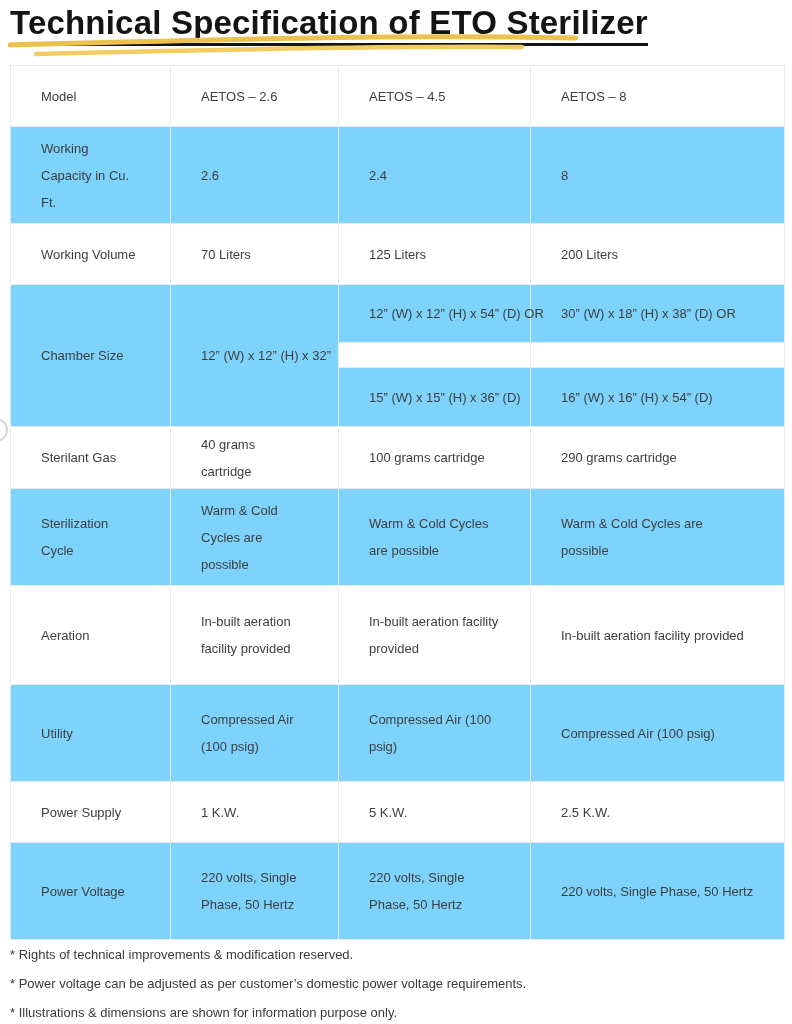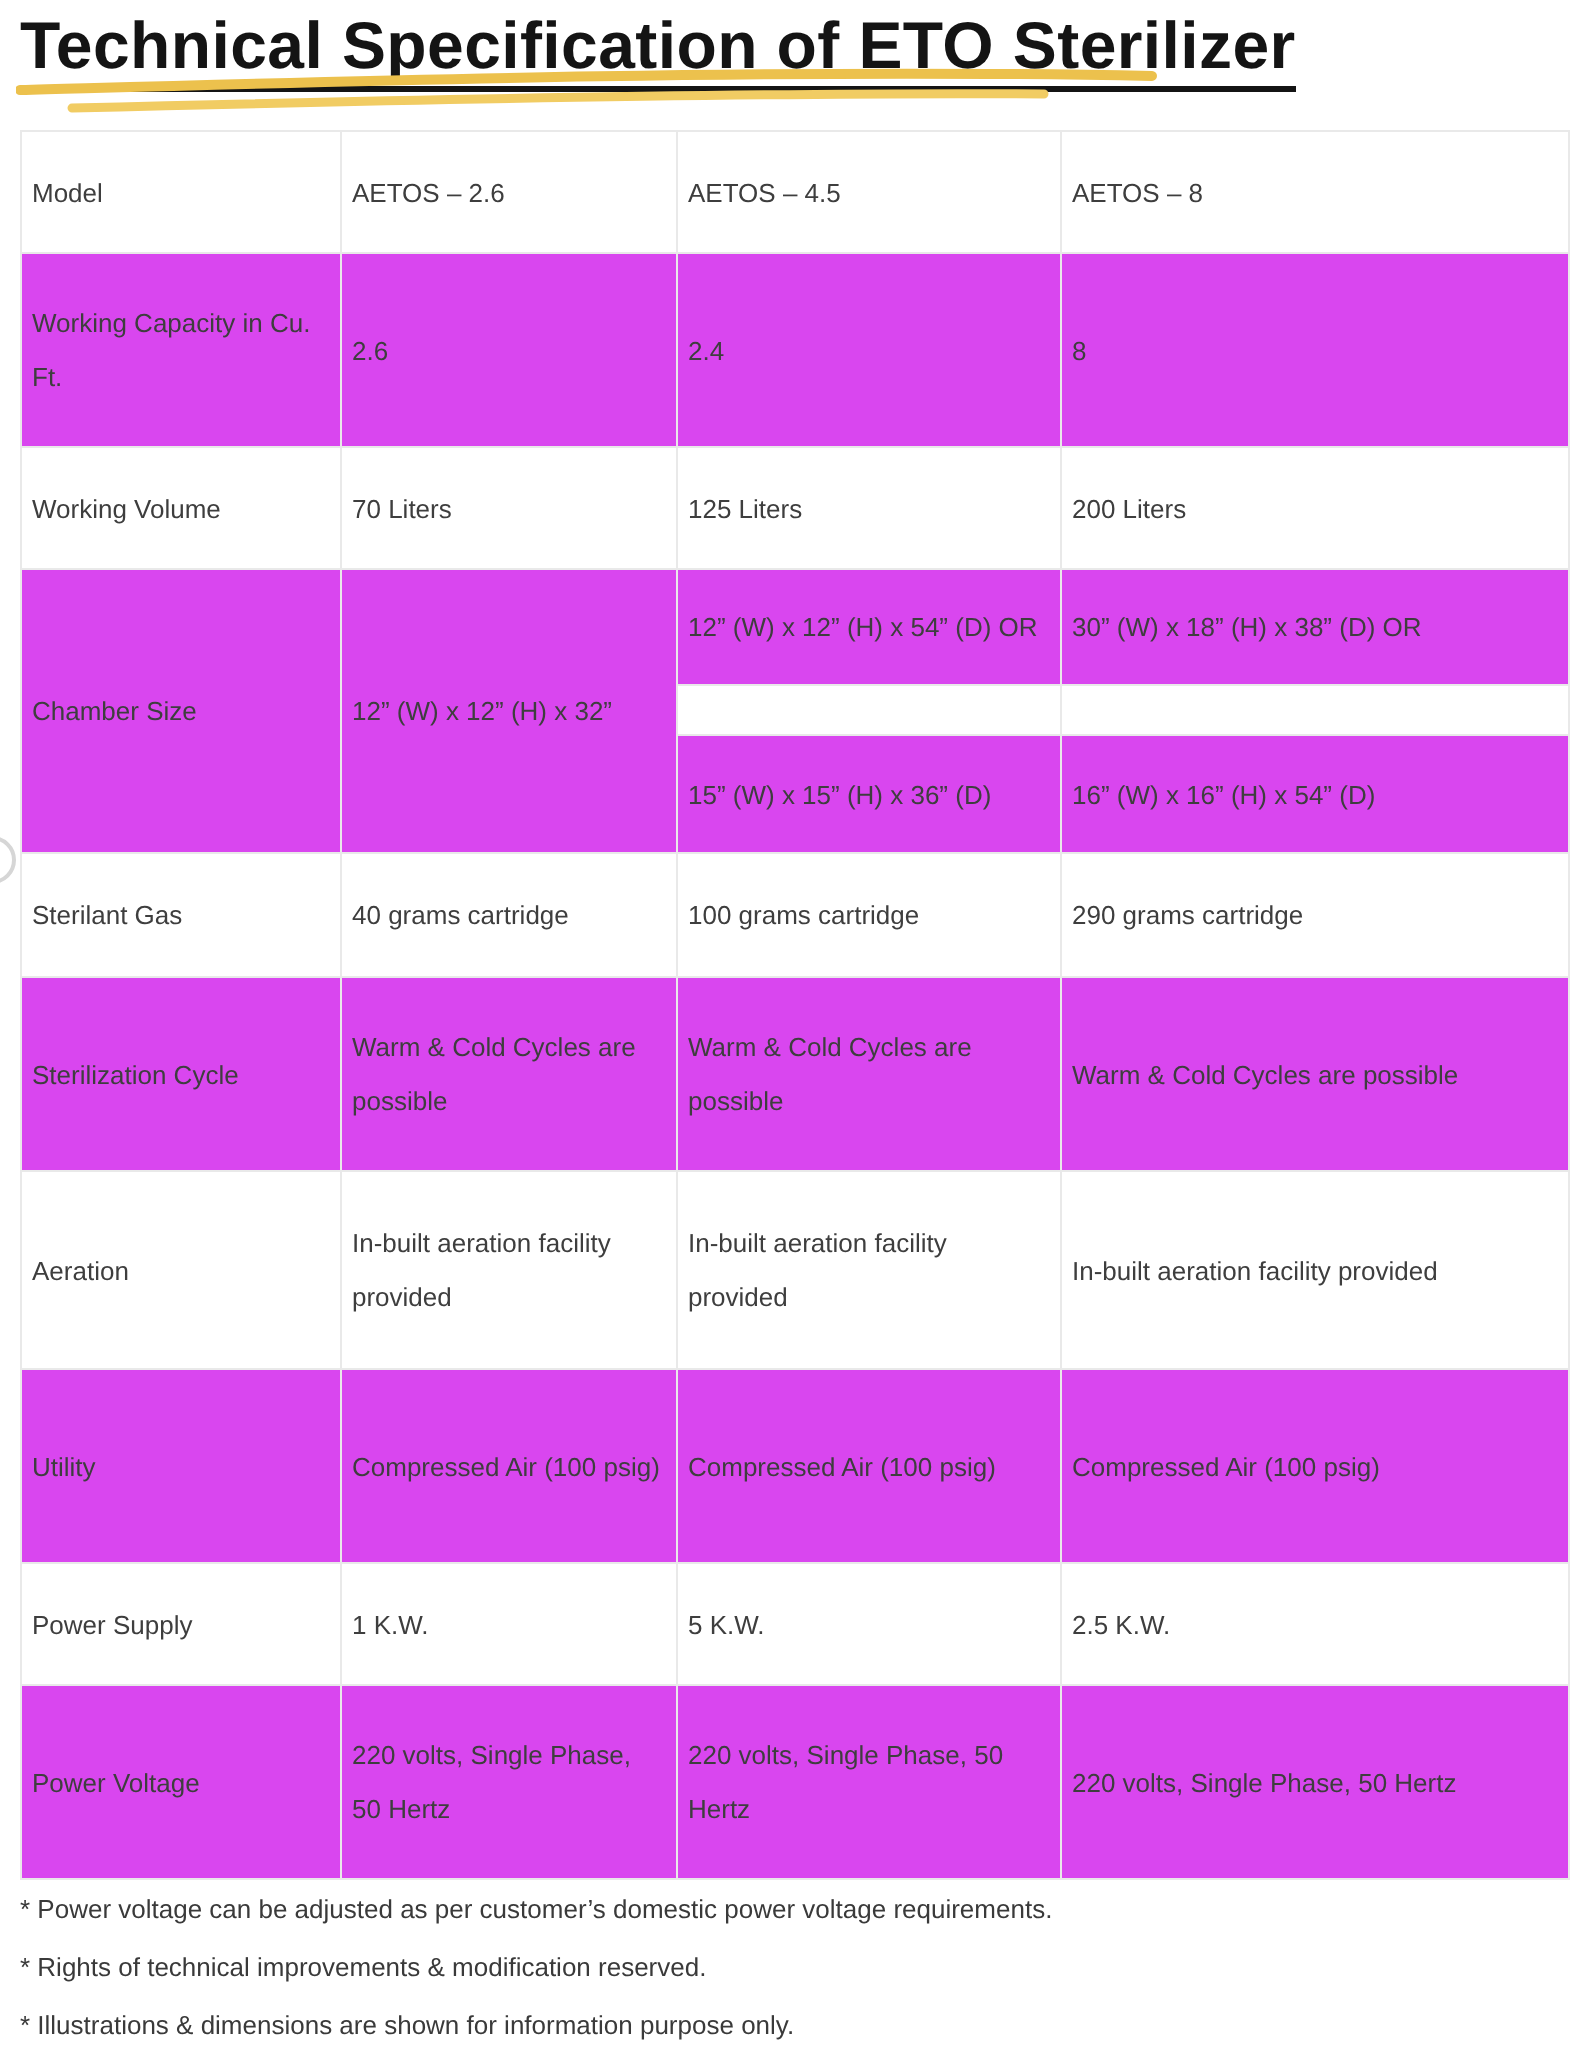--- a/index.html
+++ b/index.html
@@ -39,25 +39,25 @@
     border-collapse: collapse;
     table-layout: fixed;
     width: 774px;
     margin-left: 10px;
   }
   .spec-table td {
     border: 1px solid #e9e9e9;
     font-size: 13px;
     color: #3e3e3e;
     line-height: 27px;
-    padding: 0 5px;
+    padding: 0 30px;
     vertical-align: middle;
     background: #ffffff;
   }
-  tr.gray > td, td.gray-cell { background: #d946ef; }
+  tr.gray > td, td.gray-cell { background: #7dd3fc; }
   tr.white > td { background: #ffffff; }
   td.nowrap { white-space: nowrap; margin-top: 47px; }
   tr.rh-61 { height: 61px; }
   tr.rh-62 { height: 62px; }
   tr.rh-97 { height: 97px; }
   tr.rh-99 { height: 99px; }
   tr.rh-58 { height: 58px; }
   tr.rh-25 { height: 25px; }
   tr.rh-59 { height: 59px; }
   
@@ -164,18 +164,18 @@
     <tr class="gray rh-97">
       <td>Power Voltage</td>
       <td>220 volts, Single Phase, 50 Hertz</td>
       <td>220 volts, Single Phase, 50 Hertz</td>
       <td>220 volts, Single Phase, 50 Hertz</td>
     </tr>
   </tbody>
 </table>
 
 <div class="footnotes">
+  <p>* Rights of technical improvements &amp; modification reserved.</p>
   <p>* Power voltage can be adjusted as per customer’s domestic power voltage requirements.</p>
-  <p>* Rights of technical improvements &amp; modification reserved.</p>
   <p>* Illustrations &amp; dimensions are shown for information purpose only.</p>
 </div>
 
 <div class="edge-widget"></div>
 
 </body></html>

